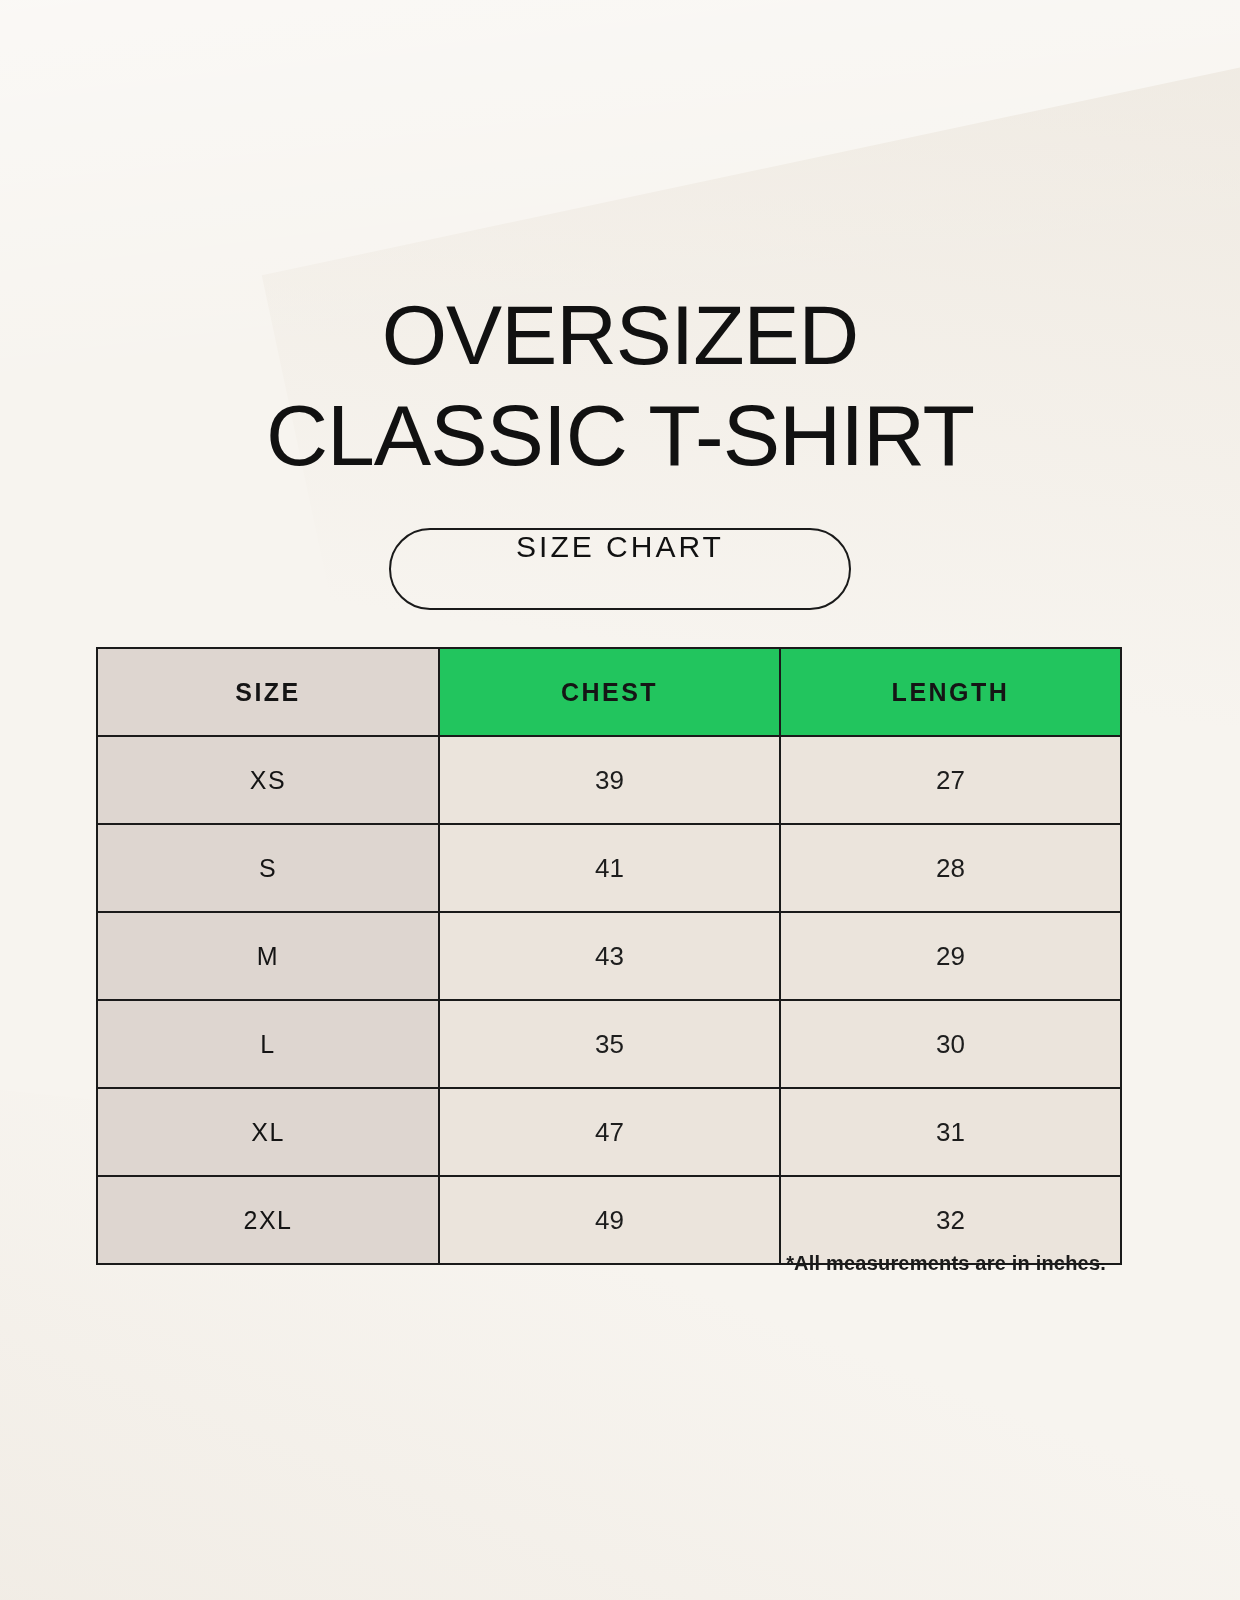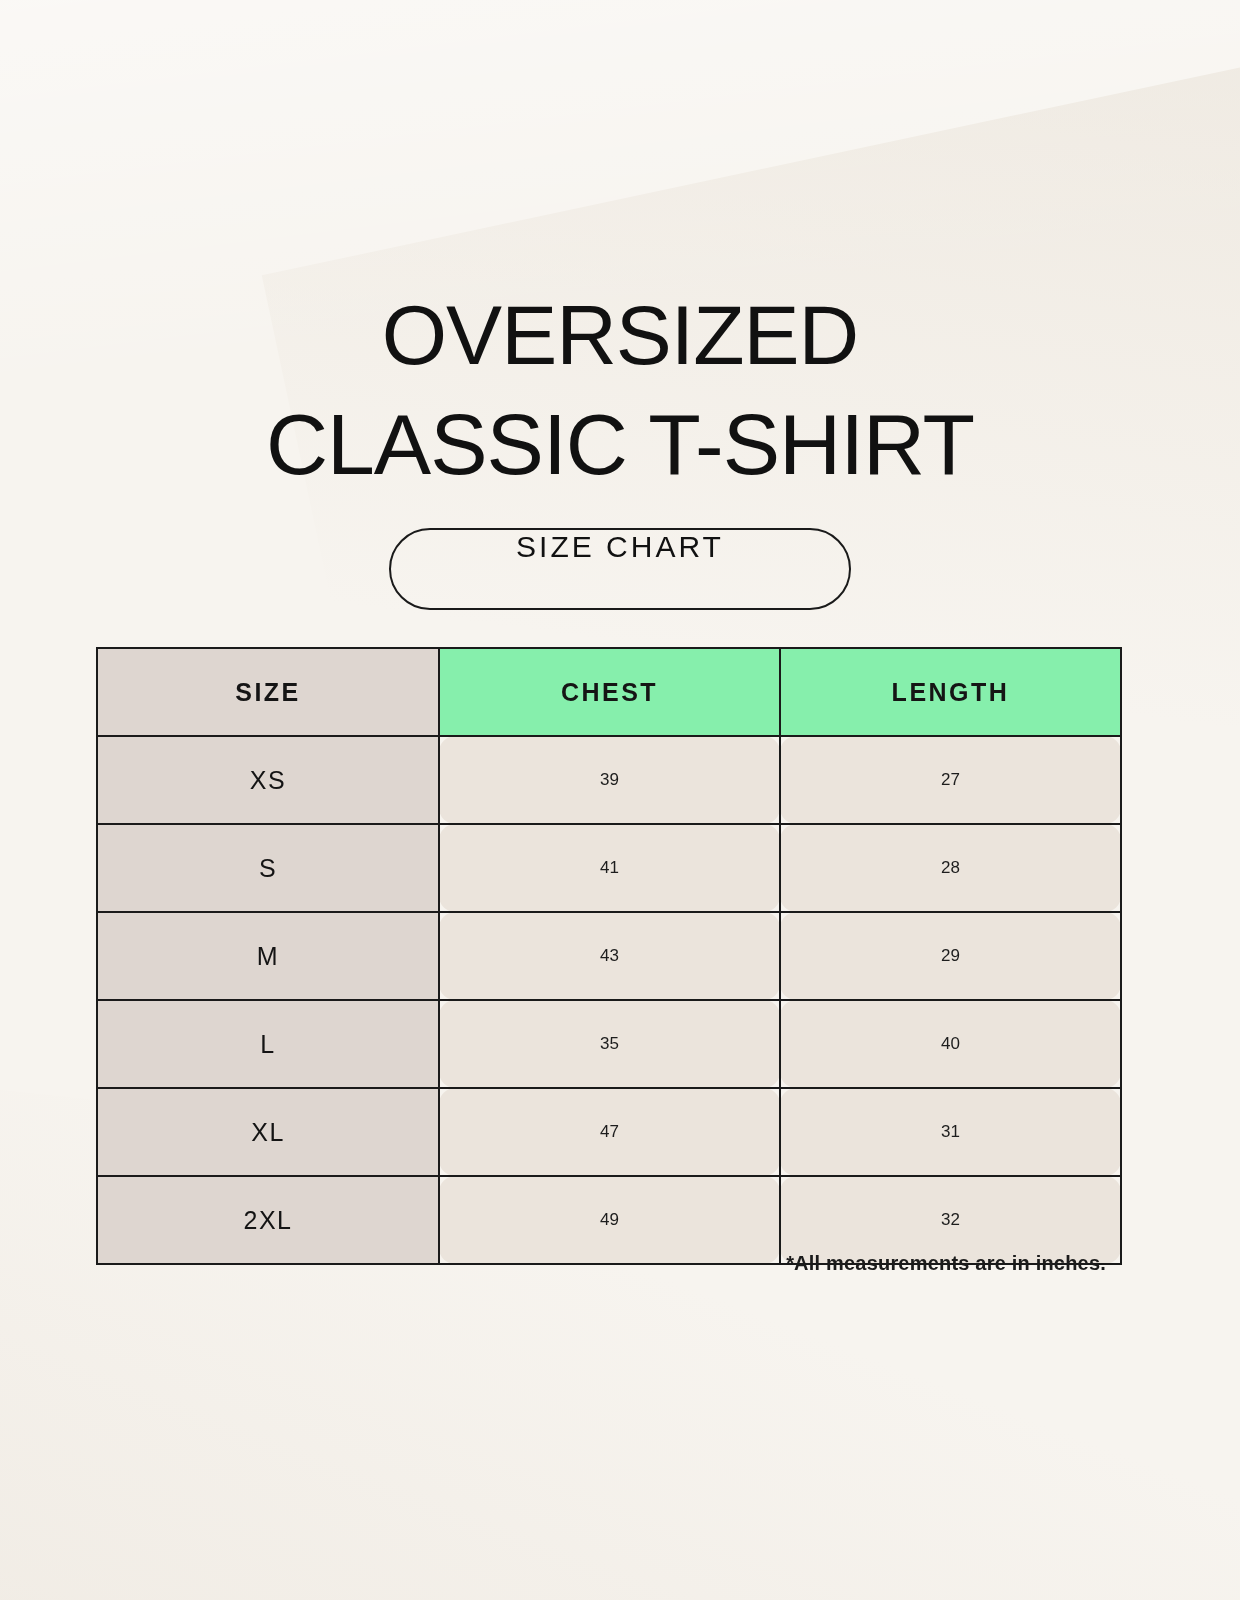--- a/index.html
+++ b/index.html
@@ -58,21 +58,21 @@
   .title-line {
     font-size: 84px;
     line-height: 0.95;
     letter-spacing: -1px;
     font-weight: 400;
     color: #111111;
     white-space: nowrap;
   }
   .title-line.line2 {
     font-size: 86px;
-    margin-top: 28px;
+    margin-top: 19px;
   }
 
   .pill {
     position: absolute;
     top: 528px;
     left: 50%;
     transform: translateX(-50%);
     width: 462px;
     height: 82px;
     border: 2.5px solid #1a1a1a;
@@ -114,39 +114,38 @@
   col.c-length { width: 341px; }
 
   th.h-size {
     background: #ded6d0;
     font-size: 25px;
     font-weight: 700;
     letter-spacing: 2.5px;
     color: #151515;
   }
   th.h-meas {
-    background: #86efac;
+    background: #22c55e;
     font-size: 25px;
     font-weight: 700;
     letter-spacing: 2.5px;
     color: #151515;
   }
   td.cell-size {
     background: #ded6d0;
     font-size: 25px;
     font-weight: 400;
     letter-spacing: 1.5px;
     color: #141414;
   }
   td.cell-val {
     background: #ebe4dc;
-    font-size: 17px;
+    font-size: 26px;
     font-weight: 400;
     color: #1d1d1d;
-    border-radius: 16px;
   }
 
   .footnote {
     position: absolute;
     top: 1252px;
     right: 134px;
     font-size: 20px;
     font-weight: 700;
     letter-spacing: 0.2px;
     color: #1b1b1b;
@@ -196,21 +195,21 @@
           <td class="cell-val">28</td>
         </tr>
         <tr>
           <td class="cell-size">M</td>
           <td class="cell-val">43</td>
           <td class="cell-val">29</td>
         </tr>
         <tr>
           <td class="cell-size">L</td>
           <td class="cell-val">35</td>
-          <td class="cell-val">40</td>
+          <td class="cell-val">30</td>
         </tr>
         <tr>
           <td class="cell-size">XL</td>
           <td class="cell-val">47</td>
           <td class="cell-val">31</td>
         </tr>
         <tr>
           <td class="cell-size">2XL</td>
           <td class="cell-val">49</td>
           <td class="cell-val">32</td>

